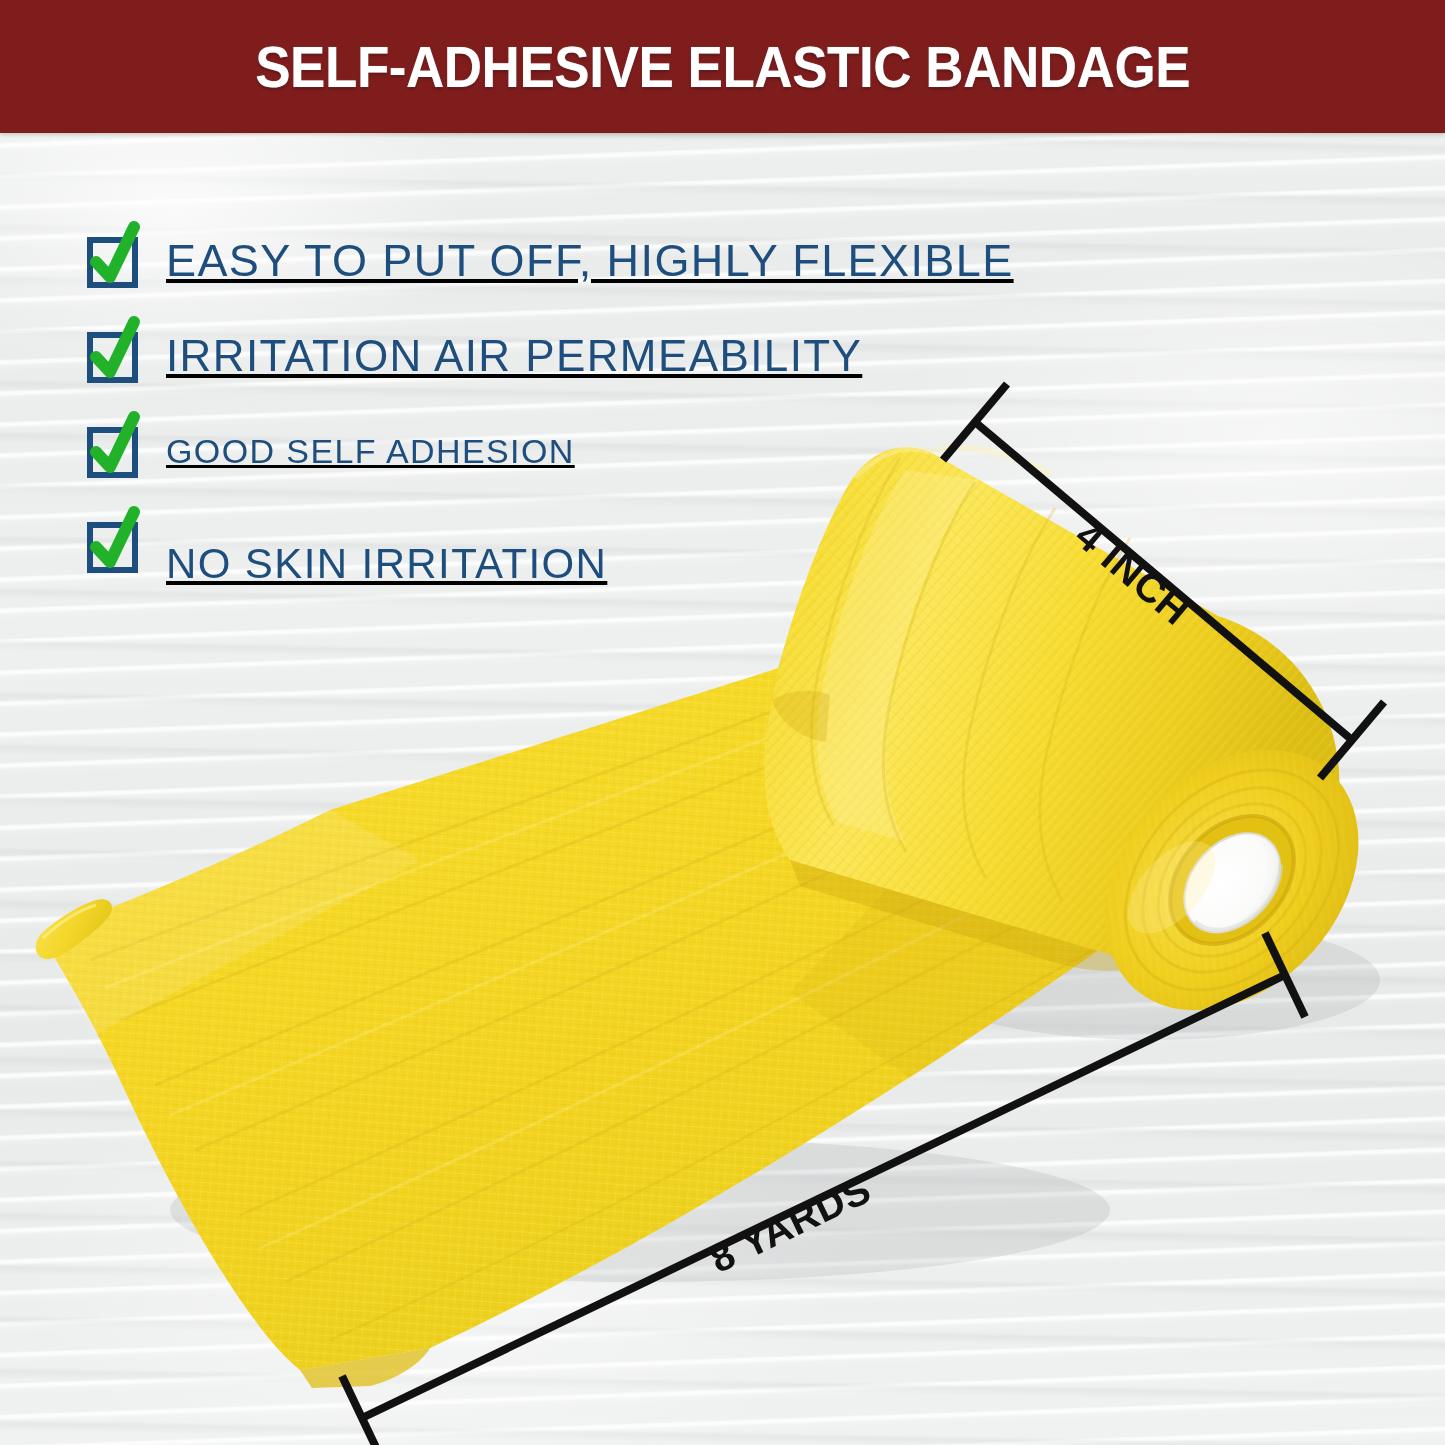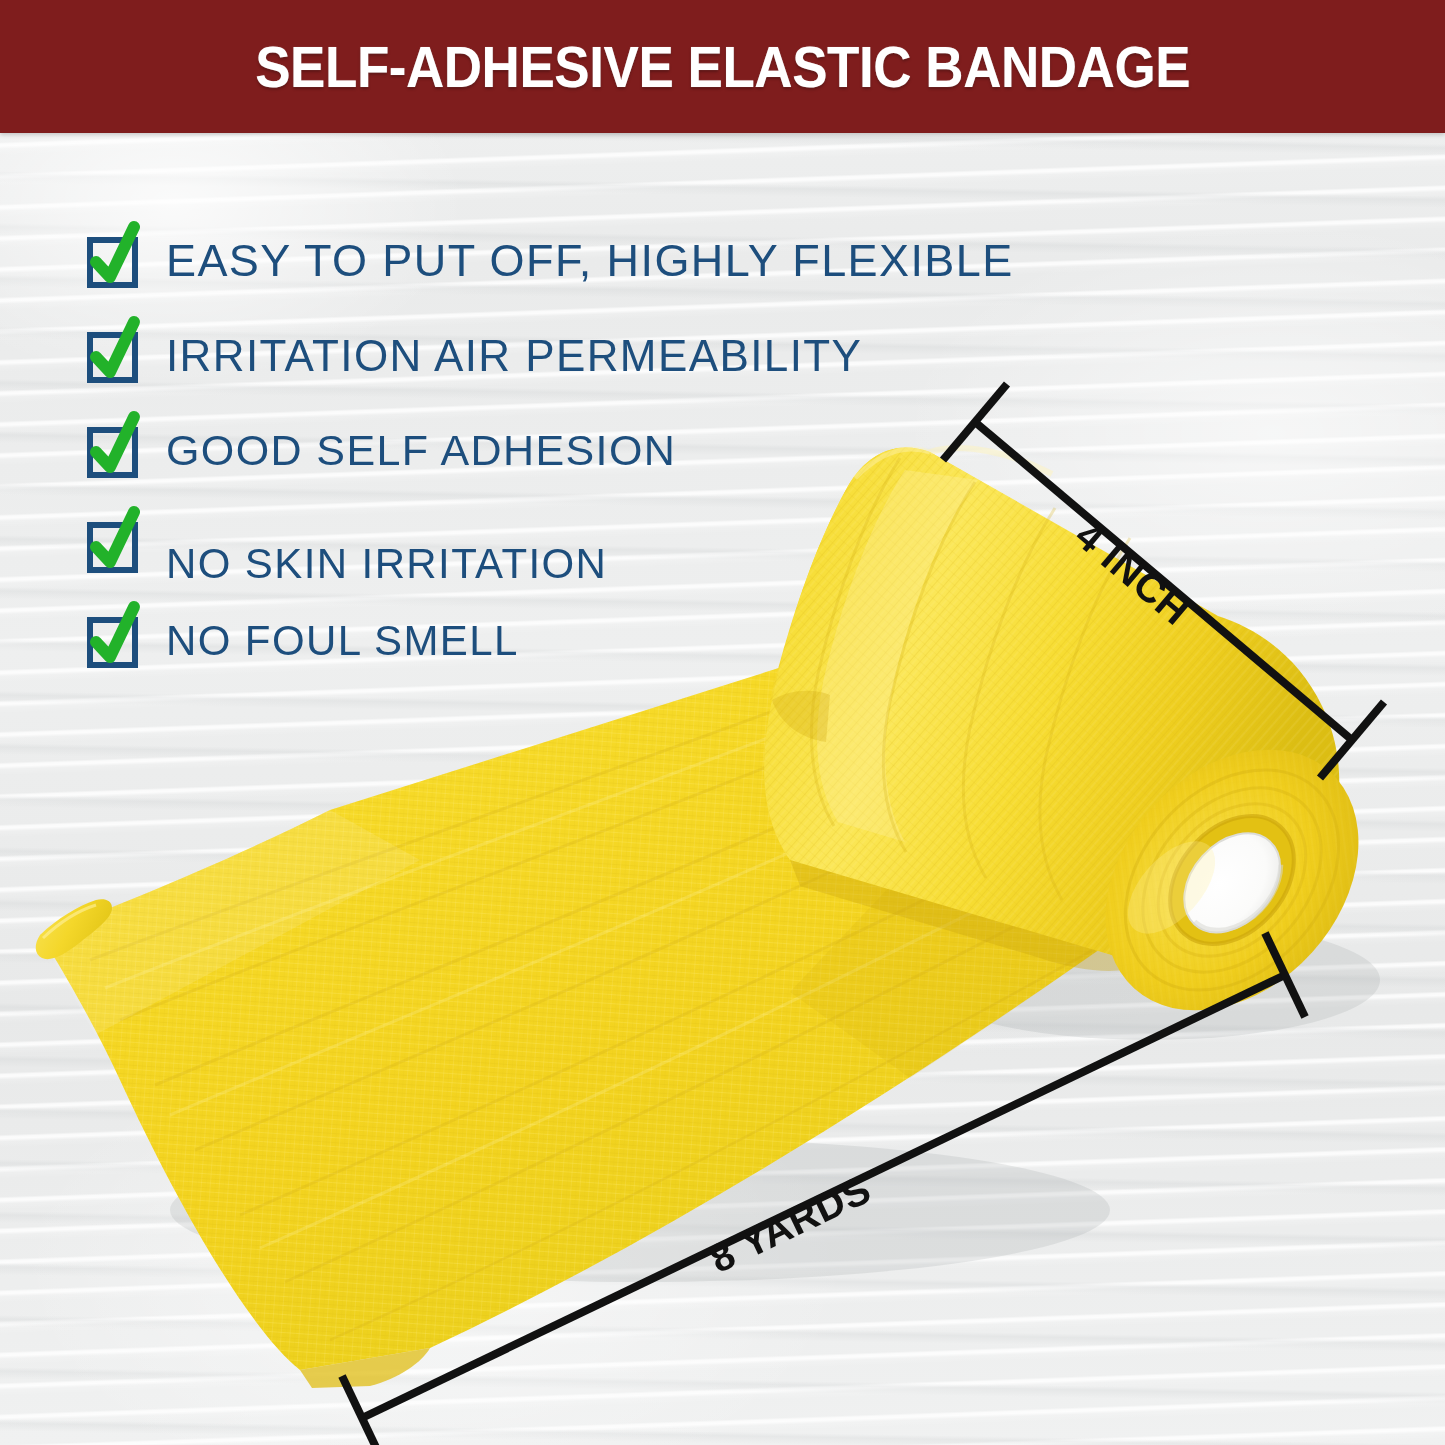--- a/index.html
+++ b/index.html
@@ -62,38 +62,38 @@
     transform-origin:center;
     text-shadow:0 2px 3px rgba(0,0,0,.28), 0 0 1px rgba(255,255,255,.5);
     white-space:nowrap;
   }
 
   
   #features{
     position:absolute;left:88px;top:213px;width:1060px;z-index:30;
   }
   .feature-row{
-    position:relative;display:flex;align-items:center;height:95px;
+    position:relative;display:flex;align-items:center;height:95px;text-decoration:underline;
   }
   .checkbox{
     position:relative;width:52px;height:52px;flex:0 0 52px;margin-right:26px;
   }
   .checkbox svg{position:absolute;left:-4px;top:-14px;overflow:visible;}
   .feature-label{
     color:#1d4e7d;
     font-family:"Liberation Sans",sans-serif;
     font-weight:300;
     font-size:44px;
     letter-spacing:1.4px;
     white-space:nowrap;
     line-height:1;
   }
   .feature-row:nth-child(1) .feature-label{font-size:45px;}
   .feature-row:nth-child(2) .feature-label{font-size:44px;}
-  .feature-row:nth-child(3) .feature-label{font-size:43px;}
+  .feature-row:nth-child(3) .feature-label{font-size:34px;}
   .feature-row:nth-child(4) .feature-label{font-size:42px;margin-top:36px;}
   .feature-row:nth-child(5) .feature-label{font-size:42px;}
 
   
   #product{position:absolute;left:0;top:0;width:1445px;height:1445px;z-index:20;pointer-events:none;}
   #product svg{position:absolute;left:0;top:0;}
 
   
   #dims{position:absolute;left:0;top:0;width:1445px;height:1445px;z-index:35;}
   .dim-label{
@@ -347,29 +347,20 @@
     <div class="feature-row">
       <span class="checkbox">
         <svg width="56" height="70" viewBox="0 0 56 70">
           <rect x="6" y="19" width="45" height="45" fill="none" stroke="#1d4e7d" stroke-width="6"></rect>
           <path d="M 12 41 L 26 56 L 50 6" fill="none" stroke="#22b22a" stroke-width="12" stroke-linecap="round" stroke-linejoin="round"></path>
         </svg>
       </span>
       <span class="feature-label">NO SKIN IRRITATION</span>
     </div>
 
-    <div class="feature-row">
-      <span class="checkbox">
-        <svg width="56" height="70" viewBox="0 0 56 70">
-          <rect x="6" y="19" width="45" height="45" fill="none" stroke="#1d4e7d" stroke-width="6"></rect>
-          <path d="M 12 41 L 26 56 L 50 6" fill="none" stroke="#22b22a" stroke-width="12" stroke-linecap="round" stroke-linejoin="round"></path>
-        </svg>
-      </span>
-      <span class="feature-label">NO FOUL SMELL</span>
-    </div>
 
   </div>
 
   <div id="dims">
     <svg width="1445" height="1445" viewBox="0 0 1445 1445" xmlns="http://www.w3.org/2000/svg">
 
       <g stroke="#111111" stroke-width="8" fill="none">
         <line x1="975" y1="422" x2="1352" y2="740"></line>
 
         <line x1="943" y1="460" x2="1007" y2="384"></line>

